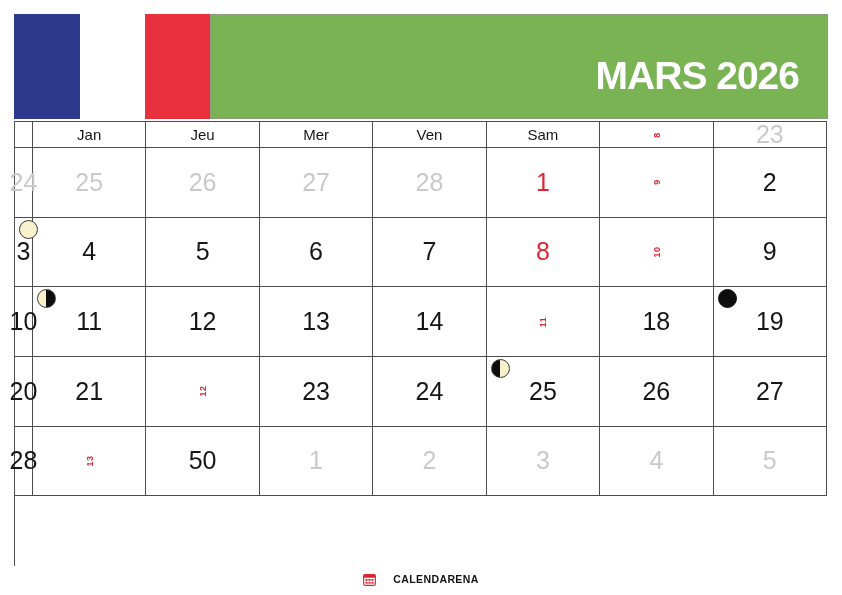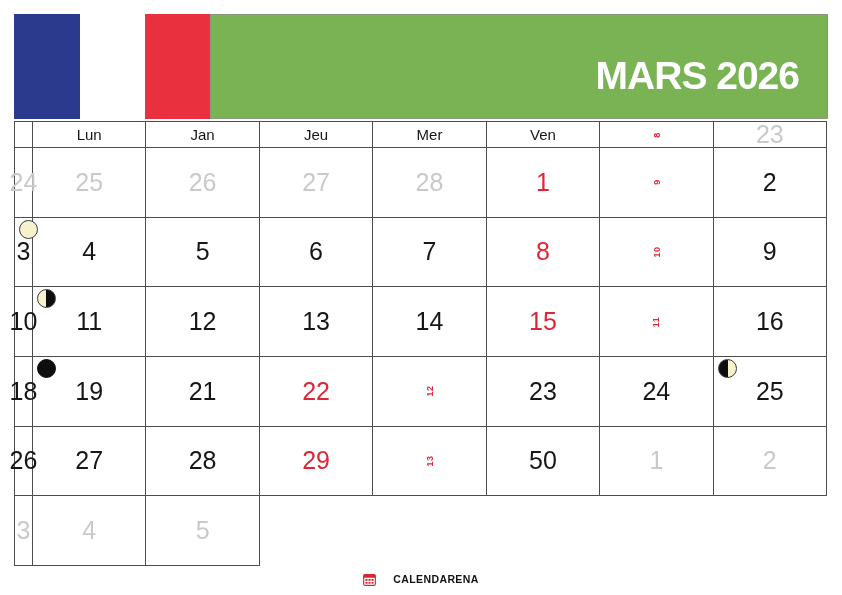--- a/index.html
+++ b/index.html
@@ -58,25 +58,25 @@
   <div class="stripe blue"></div>
   <div class="stripe white"></div>
   <div class="stripe red"></div>
 
   <div class="banner">
     <span class="title">MARS 2026</span>
   </div>
 
   <div class="grid" id="grid">
       <div class="cell hcell"></div>
-      <div class="cell hcell">Lun</div>
       <div class="cell hcell">Jan</div>
       <div class="cell hcell">Jeu</div>
       <div class="cell hcell">Mer</div>
       <div class="cell hcell">Ven</div>
+      <div class="cell hcell">Sam</div>
       <div class="cell wcell">
         <span>8</span>
       </div>
       <div class="cell dcell muted">23</div>
       <div class="cell dcell muted">24</div>
       <div class="cell dcell muted">25</div>
       <div class="cell dcell muted">26</div>
       <div class="cell dcell muted">27</div>
       <div class="cell dcell muted">28</div>
       <div class="cell dcell sunday">1</div>
@@ -92,39 +92,36 @@
       <div class="cell dcell sunday">8</div>
       <div class="cell wcell">
         <span>10</span>
       </div>
       <div class="cell dcell">9</div>
       <div class="cell dcell">10</div>
       <div class="cell dcell">11<span class="moon last_quarter"></span></div>
       <div class="cell dcell">12</div>
       <div class="cell dcell">13</div>
       <div class="cell dcell">14</div>
-      <div class="cell dcell sunday">15</div>
       <div class="cell wcell">
         <span>11</span>
       </div>
-      <div class="cell dcell">16</div>
       <div class="cell dcell">18</div>
       <div class="cell dcell">19<span class="moon new"></span></div>
+      <div class="cell dcell">20</div>
       <div class="cell dcell">21</div>
-      <div class="cell dcell sunday">22</div>
       <div class="cell wcell">
         <span>12</span>
       </div>
       <div class="cell dcell">23</div>
       <div class="cell dcell">24</div>
       <div class="cell dcell">25<span class="moon first_quarter"></span></div>
       <div class="cell dcell">26</div>
       <div class="cell dcell">27</div>
       <div class="cell dcell">28</div>
-      <div class="cell dcell sunday">29</div>
       <div class="cell wcell">
         <span>13</span>
       </div>
       <div class="cell dcell">50</div>
       <div class="cell dcell muted">1</div>
       <div class="cell dcell muted">2</div>
       <div class="cell dcell muted">3</div>
       <div class="cell dcell muted">4</div>
       <div class="cell dcell muted">5</div>
     </div>

